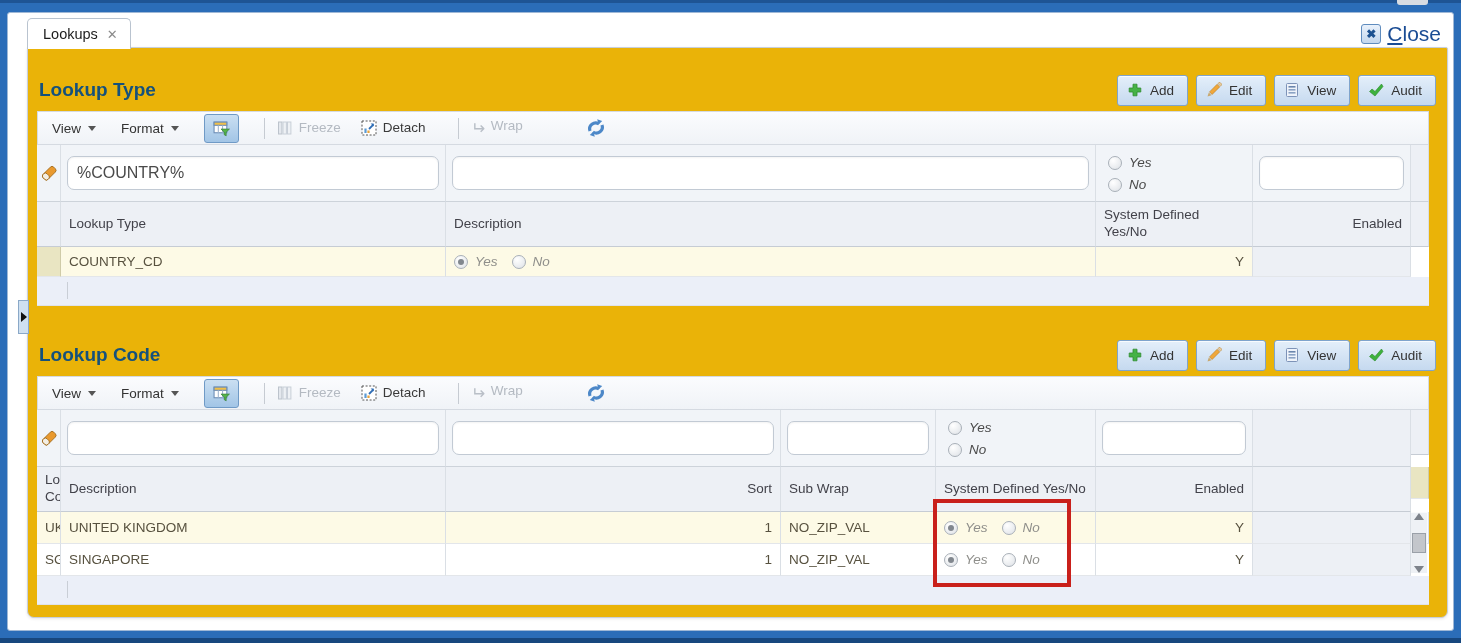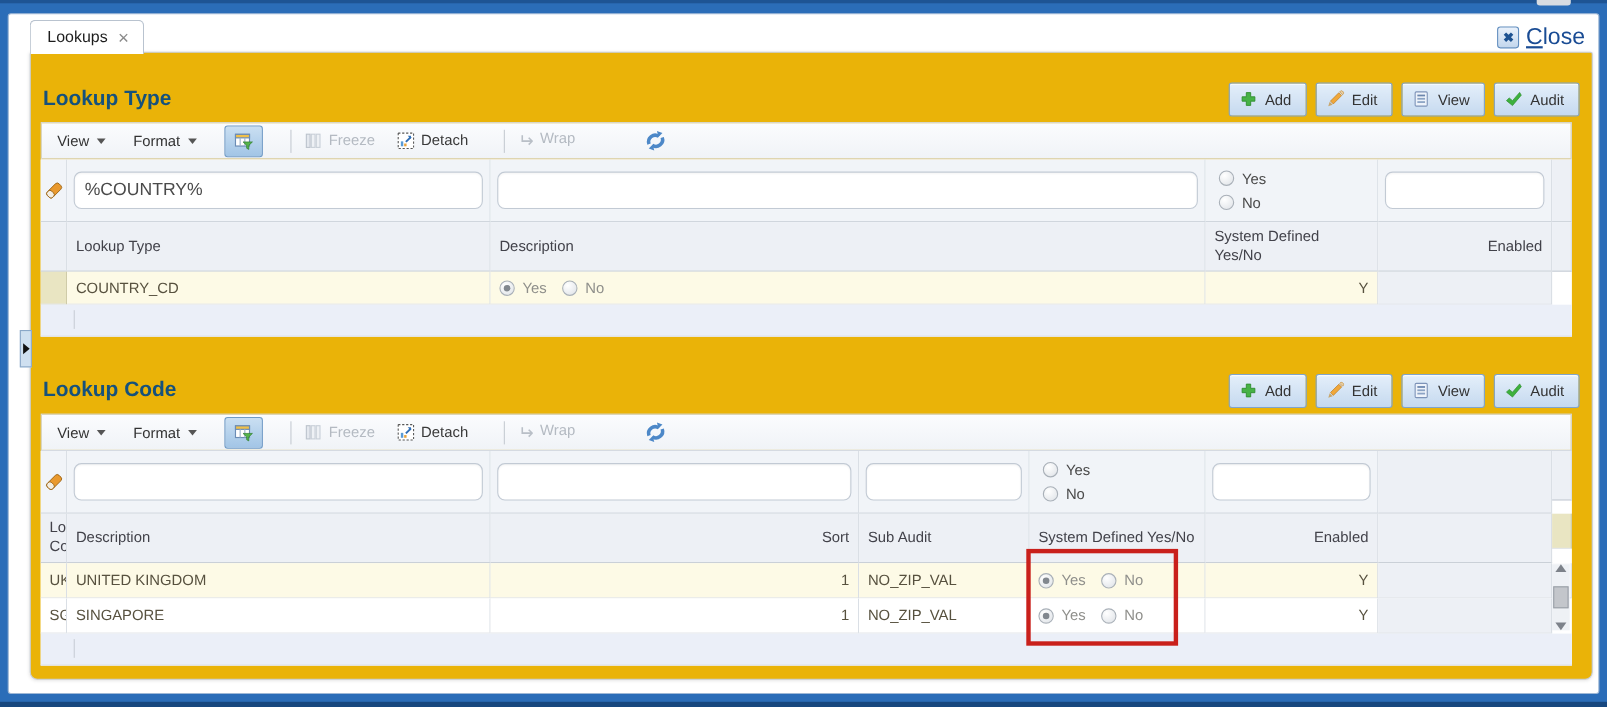--- a/index.html
+++ b/index.html
@@ -55,21 +55,21 @@
   .dc2{height:32px;}
   .ys{background:#fdfae6;}
   .rowsel{background:#fafbfc;padding:0;}
   .rowsel.on{background:#e9e5c2;border-right:1px solid #cfcba8;}
   .fil{background:#edf0f5;padding:0;}
   .ra{justify-content:flex-end;}
   .fin{width:100%;height:28px;border:1px solid #c2cad4;border-radius:7px;padding:16px 9px;box-sizing:border-box;
        font-family:"Liberation Sans",sans-serif;font-size:16px;color:#4a4a4a;background:#fff;
        box-shadow:inset 0 1px 2px rgba(0,0,0,.05);outline:none;}
   .vstack{flex-direction:column;align-items:flex-start;justify-content:center;gap:7px;padding-left:12px;}
-  .ritem{display:inline-flex;align-items:center;gap:7px;}
+  .ritem{display:inline-flex;align-items:flex-end;gap:7px;font-style:italic;}
   .radio{width:14px;height:14px;border-radius:50%;border:1px solid #a9b0b8;flex:none;position:relative;
          background:radial-gradient(circle at 35% 30%,#ffffff,#dde1e6);display:inline-block;box-sizing:border-box;}
   .radio.on::after{content:"";position:absolute;left:3px;top:3px;right:3px;bottom:3px;border-radius:50%;background:#81878e;}
   .rlab{font-size:13.5px;color:#4a4a4a;}
   .rowrad .rlab{color:#8f8f8b;}
   .rowrad{gap:14px;display:flex;align-items:center;}
   .tfoot{grid-column:1/-1;height:28px;background:#ebeff8;border-bottom:1px solid #dfe3ea;position:relative;}
   .tfoot::after{content:"";position:absolute;left:30px;top:5px;width:1px;height:17px;background:#c9ced6;}
   .gap32{height:32px;}
   
@@ -368,21 +368,21 @@
         </div>
         <div class="c fc">
             <input class="fin" value="" style="">
           </div>
         <div class="c fc fil"></div>
 
         <div class="c hc"></div>
         <div class="c hc">Lookup Code</div>
         <div class="c hc">Description</div>
         <div class="c hc ra">Sort</div>
-        <div class="c hc">Sub Audit</div>
+        <div class="c hc">Sub Wrap</div>
         <div class="c hc">System Defined Yes/No</div>
         <div class="c hc ra">Enabled</div>
         <div class="c hc fil"></div>
 
         <div class="c dc dc2 rowsel on"></div>
         <div class="c dc dc2 ys">UK</div>
         <div class="c dc dc2 ys">UNITED KINGDOM</div>
         <div class="c dc dc2 ys ra">1</div>
         <div class="c dc dc2 ys">NO_ZIP_VAL</div>
         <div class="c dc dc2 ys rowrad">

